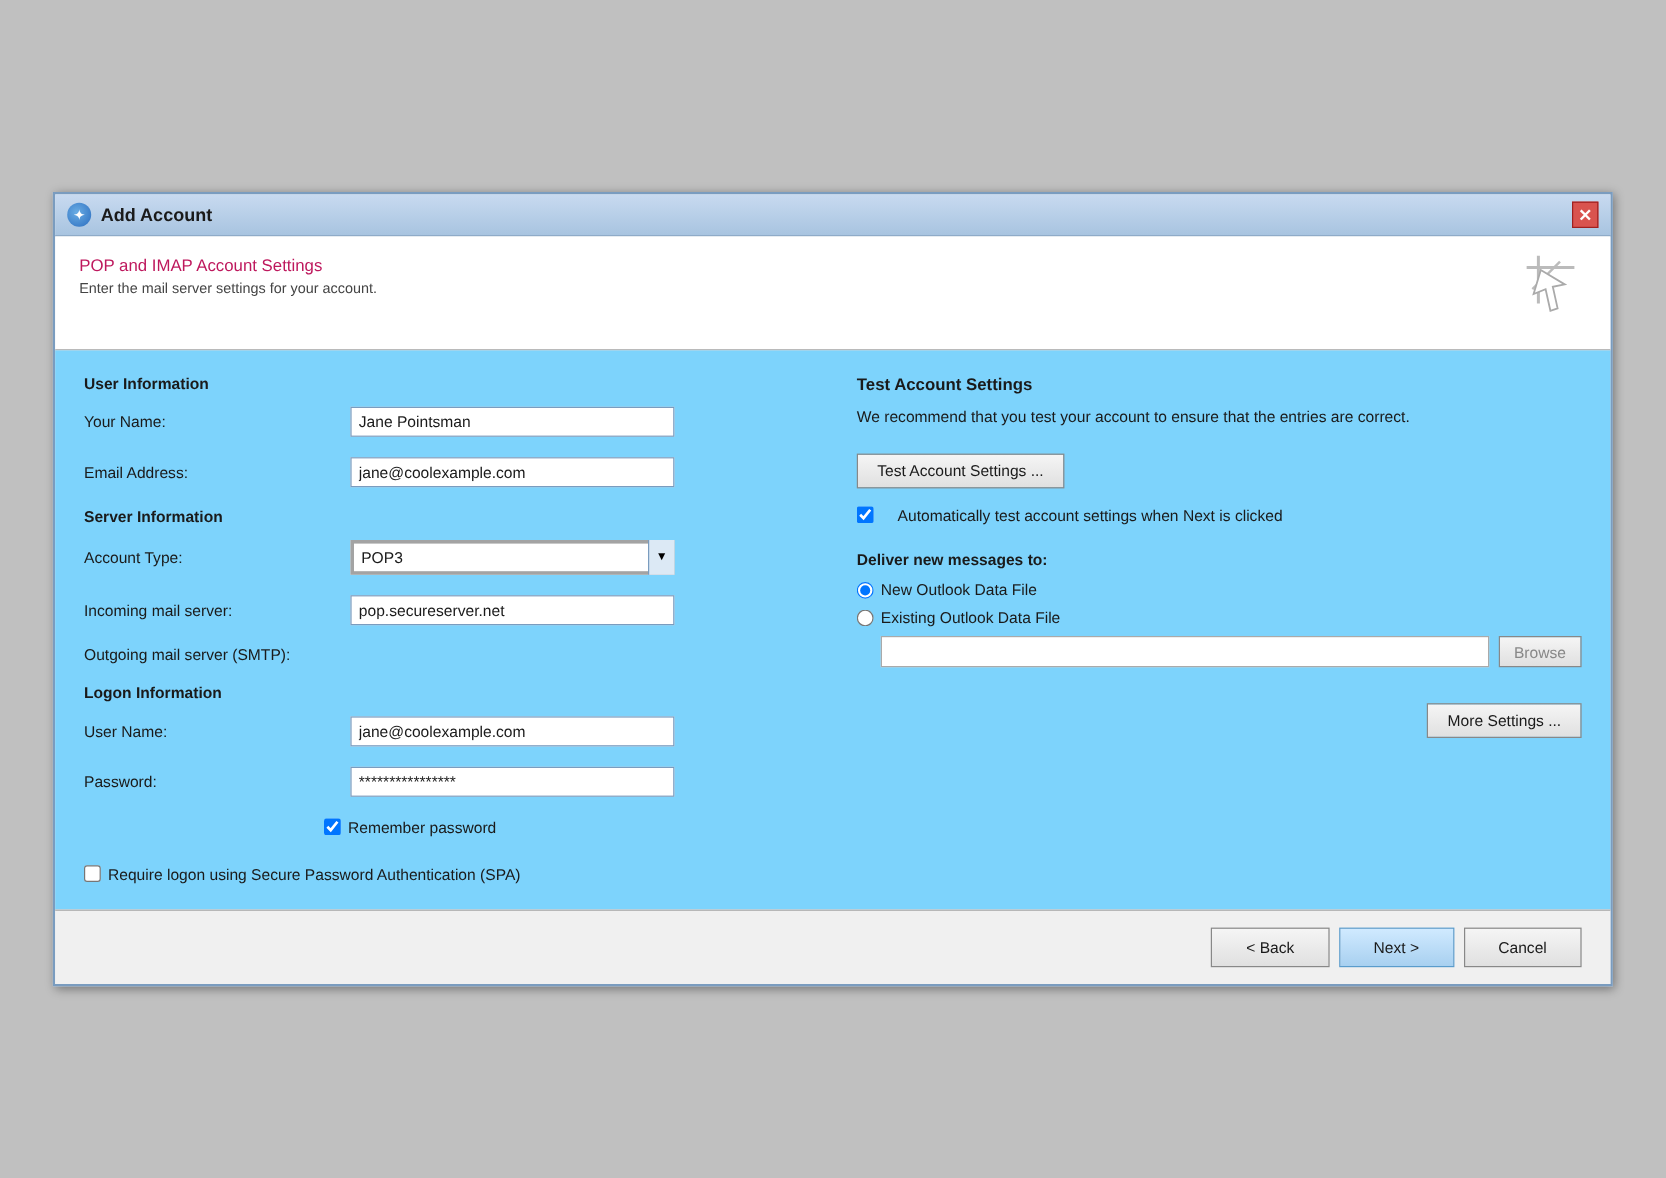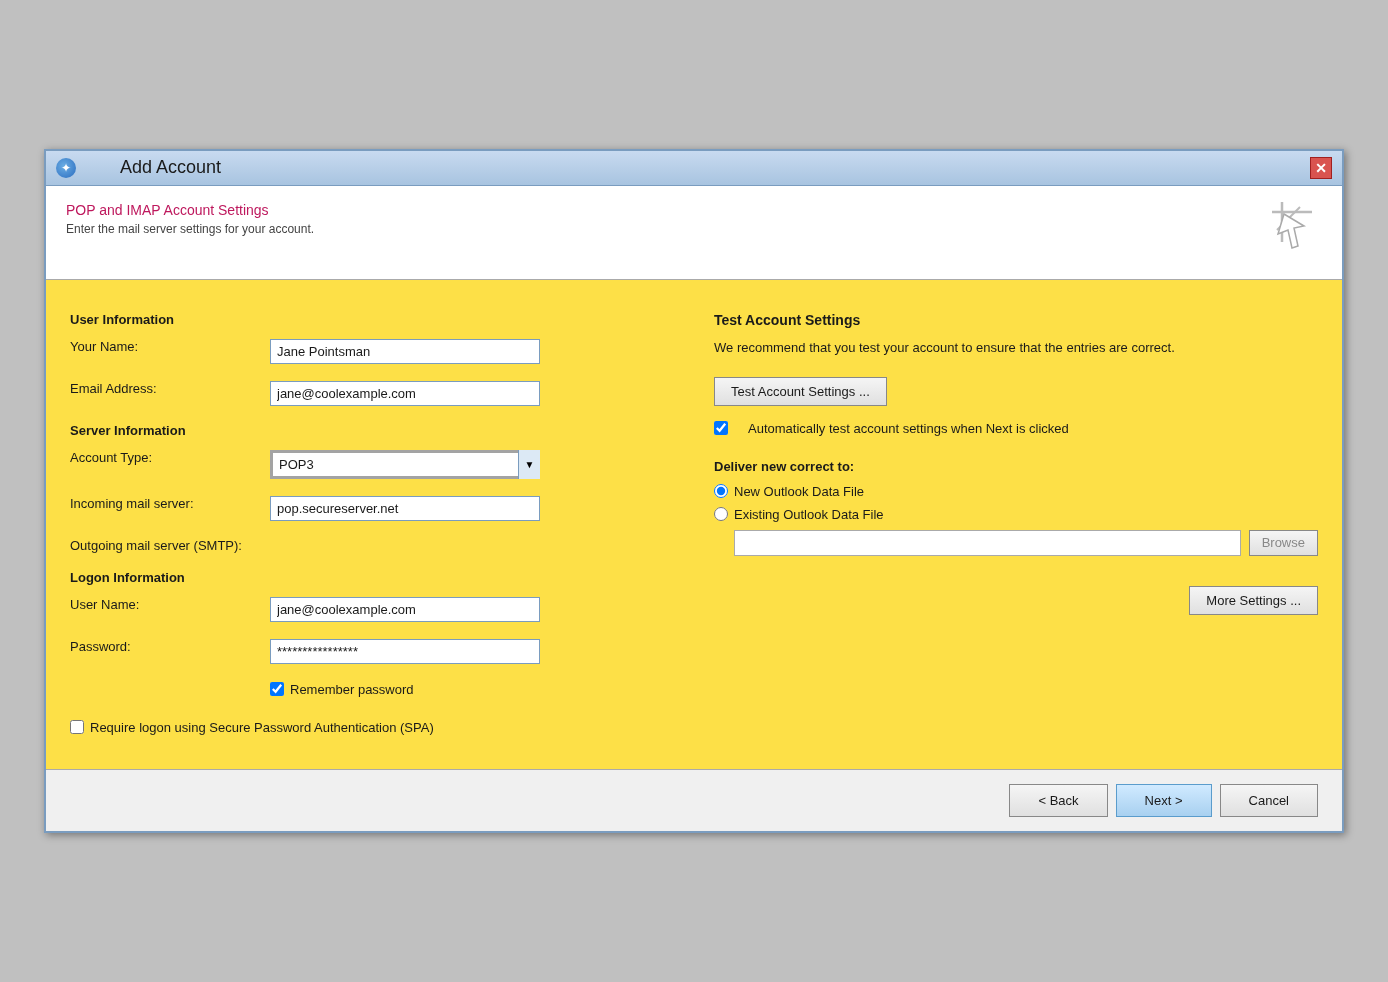--- a/index.html
+++ b/index.html
@@ -42,24 +42,23 @@
       border-radius: 50%;
       position: relative;
       display: flex;
       align-items: center;
       justify-content: center;
       font-size: 12px;
       color: white;
     }
 
     .title-text {
-      font-weight: normal;
-      font-size: 18px;
-      color: #1a1a1a;
-      margin-left: 36px;
+      font-weight: bold;
+      font-size: 15px;
+      color: #1a1a1a;
     }
 
     .title-close {
       background: #d9534f;
       border: 1px solid #a02020;
       width: 22px;
       height: 22px;
       cursor: pointer;
       display: flex;
       align-items: center;
@@ -91,22 +90,22 @@
     }
 
     .cursor-icon {
       font-size: 40px;
       color: #aaa;
       line-height: 1;
       position: relative;
     }
 
     .main-content {
-      background: #fde047;
-      padding: 32px 24px;
+      background: #7dd3fc;
+      padding: 20px 24px;
       display: flex;
       gap: 40px;
     }
 
     .left-panel {
       flex: 1;
     }
 
     .right-panel {
       flex: 1;
@@ -114,22 +113,23 @@
 
     .section-title {
       font-weight: bold;
       font-size: 13px;
       color: #1a1a1a;
       margin-bottom: 12px;
     }
 
     .form-row {
       display: flex;
-      align-items: flex-start;
+      align-items: center;
       margin-bottom: 17px;
+      gap: 22px;
     }
 
     .form-label {
       width: 200px;
       font-size: 13px;
       color: #1a1a1a;
       flex-shrink: 0;
     }
 
     .form-input {
@@ -442,21 +442,21 @@
       <div class="right-section-title">Test Account Settings</div>
       <div class="right-description">We recommend that you test your account to ensure that the entries are correct.</div>
 
       <button class="test-button">Test Account Settings ...</button>
 
       <div class="auto-test-row">
         <input type="checkbox" id="auto-test" checked="" style="">
         <label for="auto-test" class="auto-test-label">Automatically test account settings when Next is clicked</label>
       </div>
 
-      <div class="deliver-title">Deliver new correct to:</div>
+      <div class="deliver-title">Deliver new messages to:</div>
 
       <div class="radio-row">
         <input type="radio" id="radio-new" name="deliver" checked="" style="">
         <label for="radio-new" class="radio-label">New Outlook Data File</label>
       </div>
 
       <div class="radio-row">
         <input type="radio" id="radio-existing" name="deliver" style="">
         <label for="radio-existing" class="radio-label">Existing Outlook Data File</label>
       </div>

